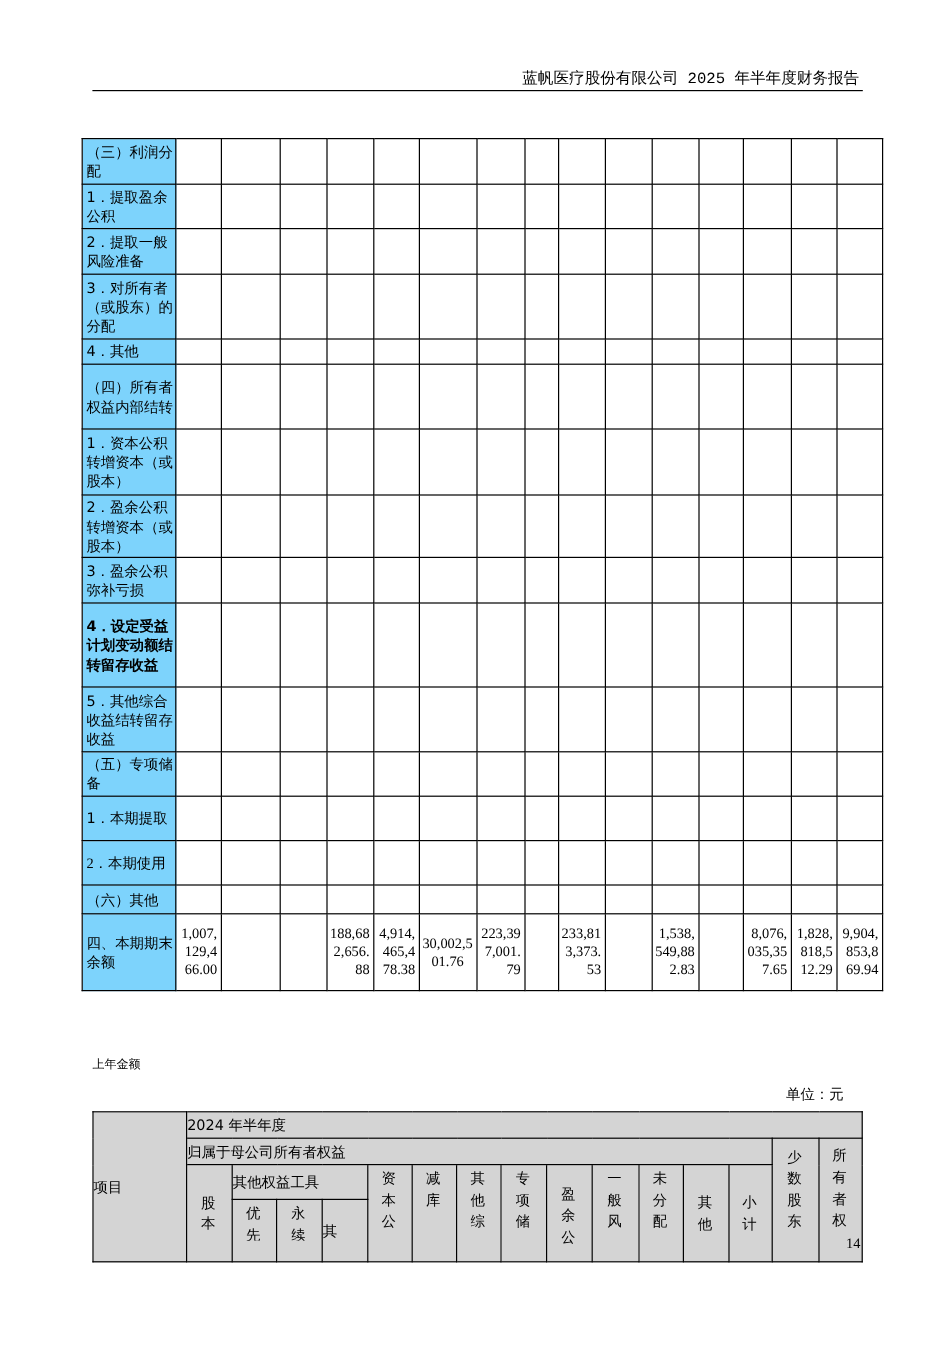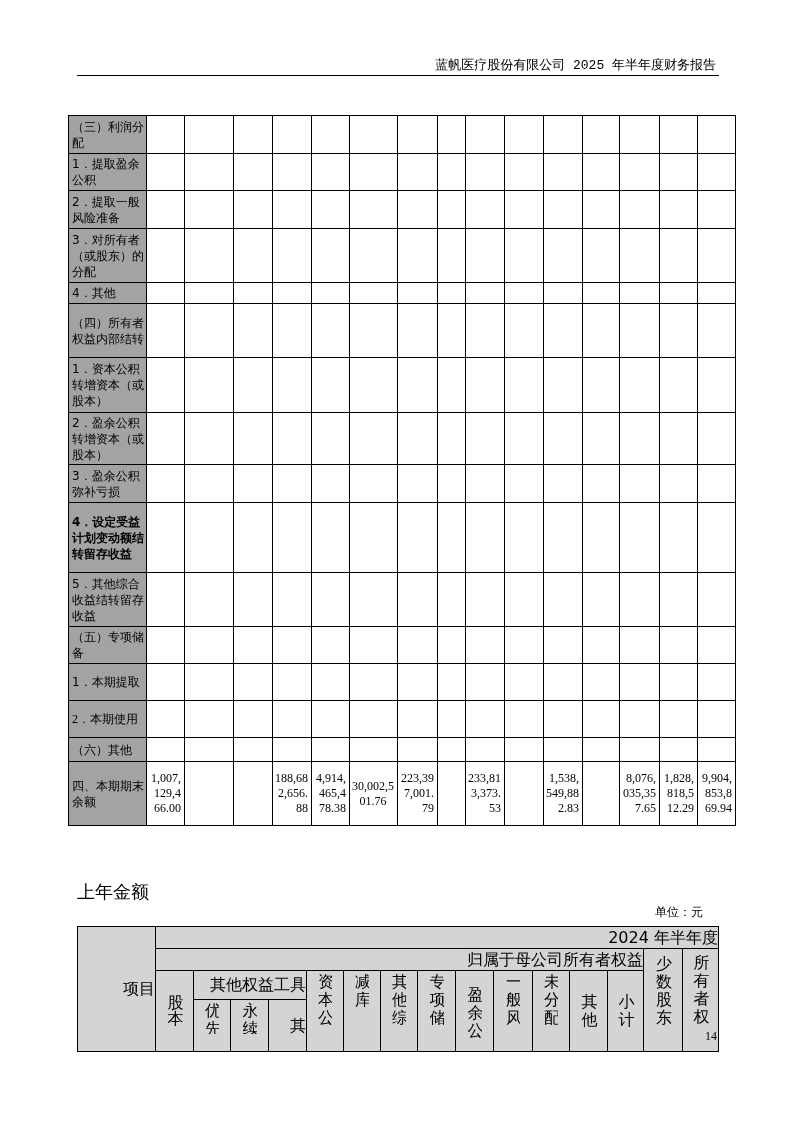--- a/index.html
+++ b/index.html
@@ -2,27 +2,27 @@
 <html><head>
 <meta charset="utf-8">
 <style>
   html, body { margin:0; padding:0; background:#ffffff; }
   body { width:793px; height:1122px; position:relative; font-family:"DejaVu Sans", sans-serif; color:#000; overflow:hidden; }
   .header-title { position:absolute; right:77px; top:56px; font-size:13px; letter-spacing:0px; white-space:nowrap;font-family:Liberation Mono, monospace; }
   .header-rule { position:absolute; left:77px; top:75px; width:642px; height:0; border-top:1px solid #000; }
   table { border-collapse:collapse; position:absolute; table-layout:fixed; }
   td { border:1px solid #000; padding:0; font-size:12px; line-height:16px; vertical-align:middle; }
   .t1 { left:68px; top:115px; }
-  .t1 td.lab { background:#a3a3a3; padding:1px 2px 1px 3px; text-align:left; }
+  .t1 td.lab { background:#7dd3fc; padding:1px 2px 1px 3px; text-align:left; }
   .t1 td.val { font-family:"Liberation Serif", serif; font-size:12px; line-height:15px; text-align:right; padding:0 3px 0 2px; }
   .t1 td.val.c { text-align:center; }
   .t2 { left:77px; top:926px; }
-  .t2 td { background:#d4d4d4; text-align:right; font-size:16px; line-height:16px; }
+  .t2 td { background:#d4d4d4; text-align:left; font-size:12px; line-height:16px; }
   .t2 td.v { vertical-align:top; padding-top:2px; }
-  .section-label { position:absolute; left:77px; top:880px; font-size:18px; }
+  .section-label { position:absolute; left:77px; top:880px; font-size:10px; }
   .unit-label { position:absolute; left:655px; top:904px; font-size:12px; }
   .page-num { position:absolute; left:705px; top:1029px; font-family:"Liberation Serif", serif; font-size:12px; }
   .clip { overflow:hidden; }
 </style>
 </head>
 <body>
 
 <div class="header-title">蓝帆医疗股份有限公司 2025 年半年度财务报告</div>
 <div class="header-rule"></div>
 

